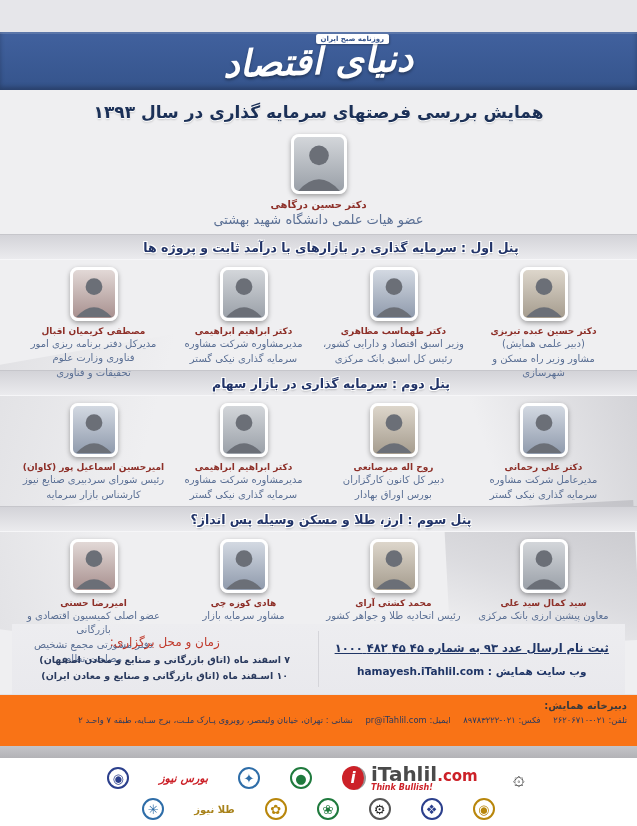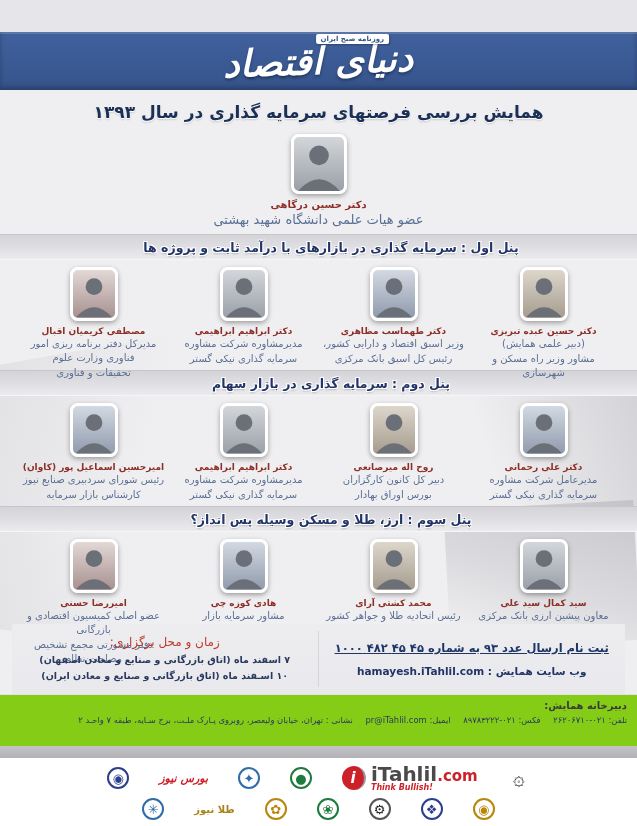--- a/index.html
+++ b/index.html
@@ -102,21 +102,21 @@
   .sms-line{
     font-size:11.5px; font-weight:bold; color:#1f3566;
     text-decoration:underline; margin-bottom:10px;
   }
   .site-line{ font-size:10.5px; font-weight:bold; color:#1f3566; }
   .site-line bdi{ direction:ltr; unicode-bidi:isolate; }
   .venue-head{ font-size:12px; font-weight:normal; color:#c0392b; margin-bottom:3px; }
   .venue-line{ font-size:9.5px; font-weight:bold; color:#2a3a5e; line-height:1.6; }
 
   
-  .contact-strip{ height:52px; background:#84cc16; padding:5px 10px 0 20px;
+  .contact-strip{ height:52px; background:#f97316; padding:5px 10px 0 20px;
                   border-top:1px solid #e2e2e6; }
   .secretariat-head{ font-size:10px; font-weight:bold; color:#3a3a3c; text-align:right; }
   .contact-line{
     margin-top:4px; font-size:8.4px; color:#2a3a5e; white-space:nowrap;
     text-align:right;
   }
   .contact-line span{ margin-inline-start:10px; }
   .contact-line span:first-child{ margin-inline-start:0; }
   .contact-line bdi{ direction:ltr; unicode-bidi:isolate; }
 

